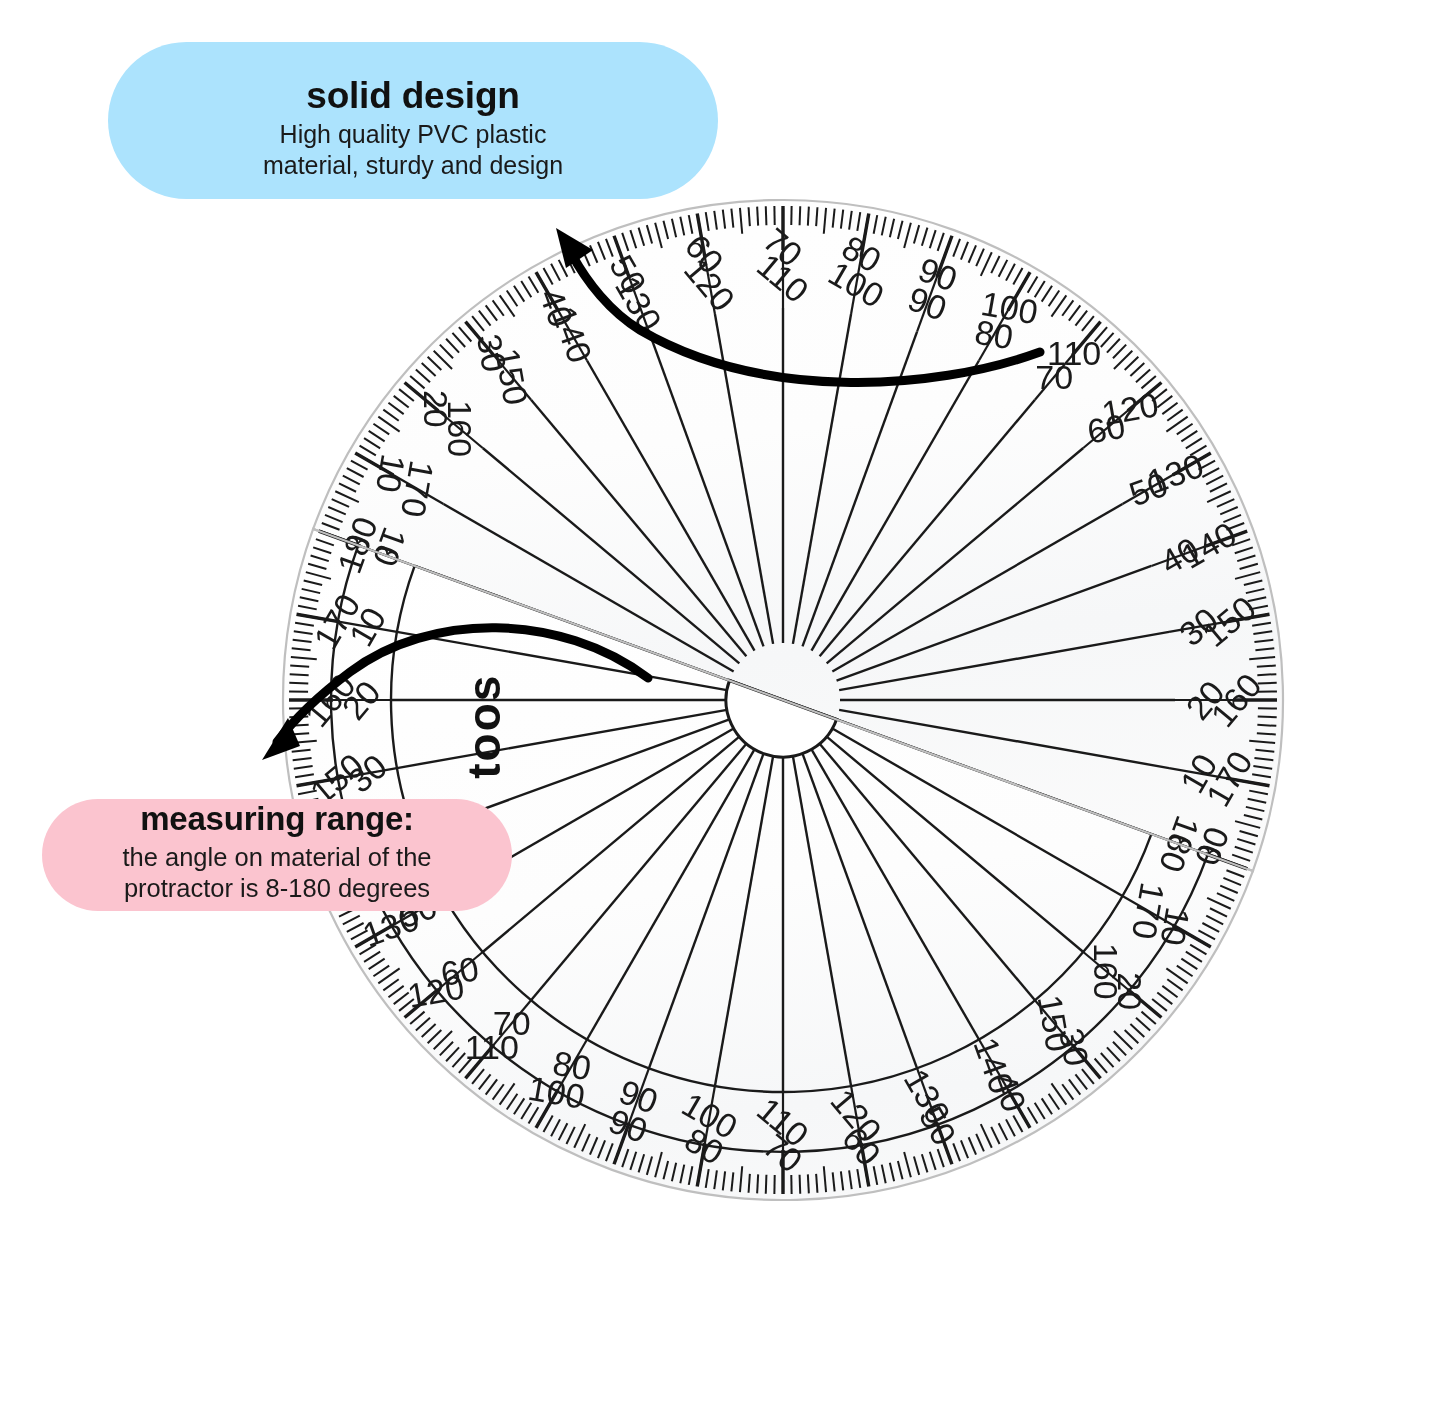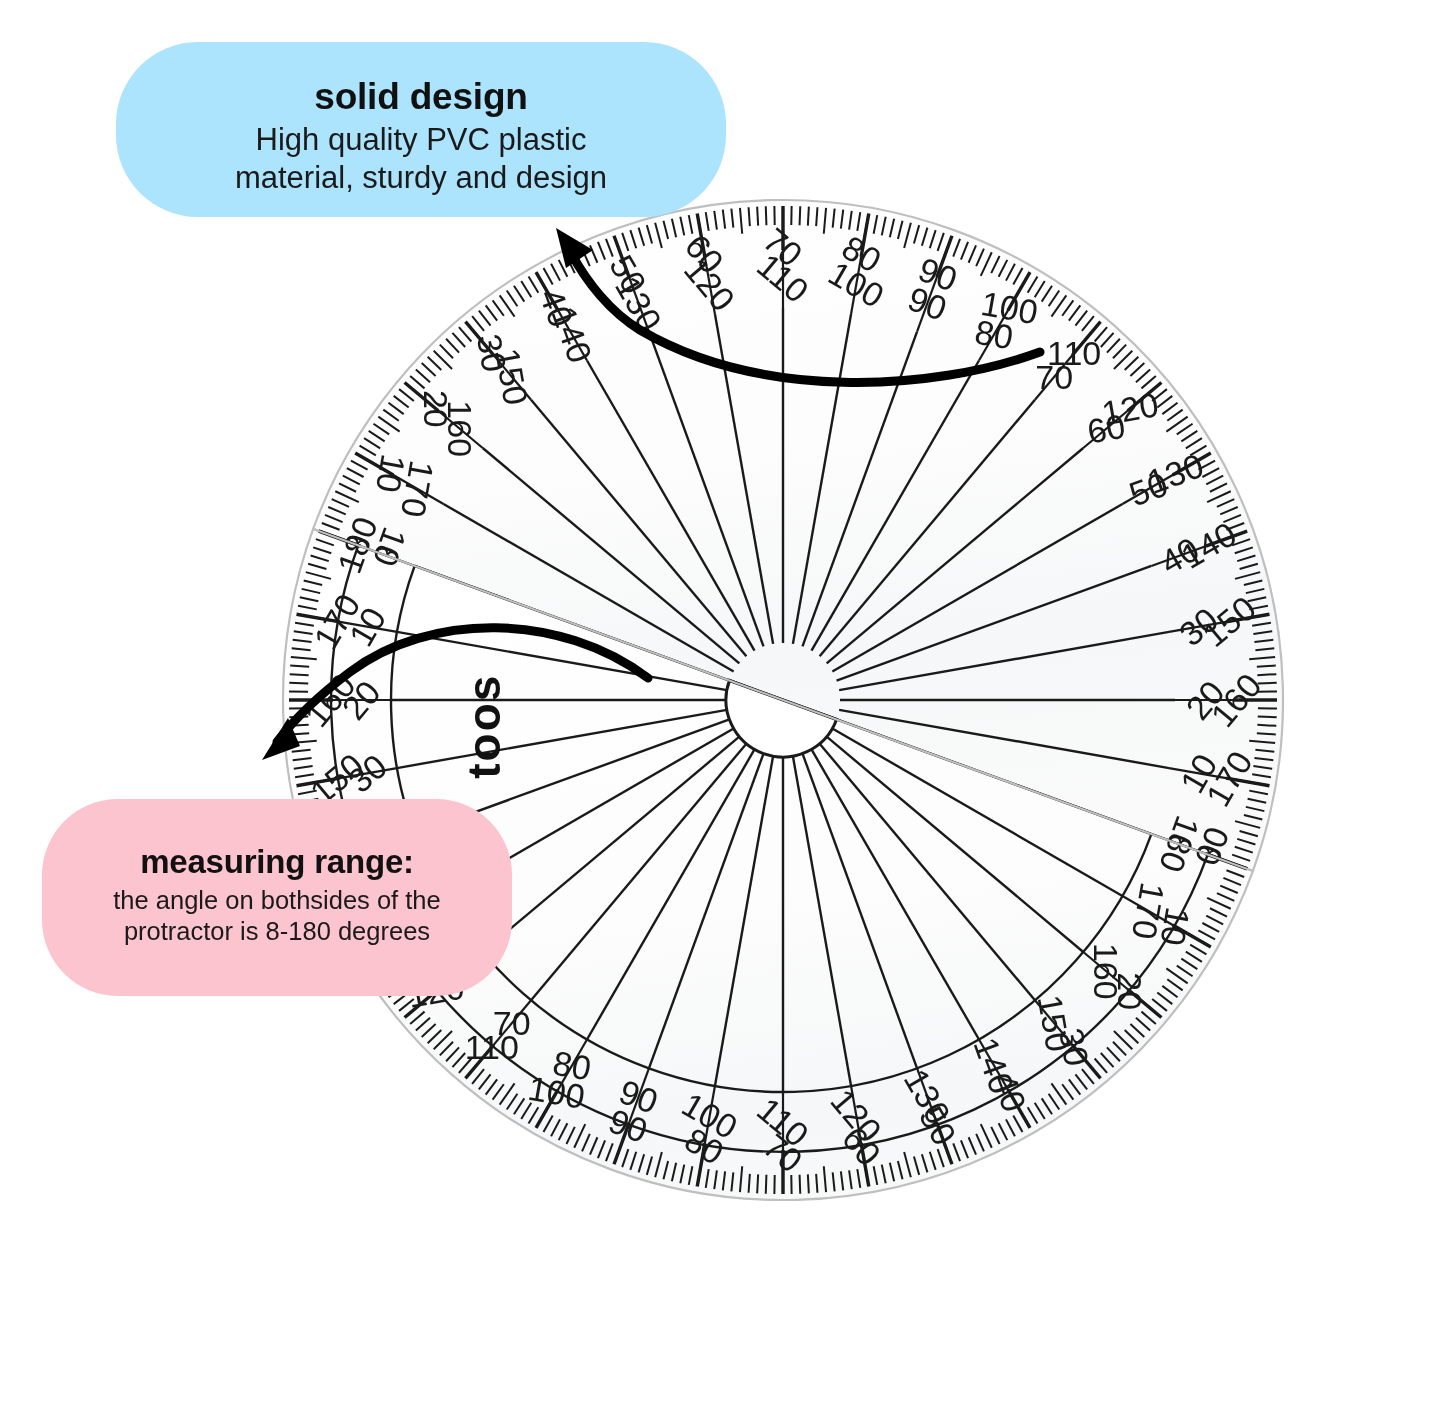--- a/index.html
+++ b/index.html
@@ -26,30 +26,30 @@
     font-weight:bold;
     color:#111111;
     line-height:1.12;
   }
   .callout .c-line{
     color:#1a1a1a;
     line-height:1.22;
   }
 
   #callout-solid-design{
-    left:116px;top:42px;width:610px;height:175px;
+    left:108px;top:42px;width:610px;height:157px;
     border-radius:82px;
     background:#ACE3FD;
     padding:24px 34px 10px 34px;
   }
   #callout-solid-design .c-title{font-size:37px;margin-bottom:3px;letter-spacing:-0.2px;}
-  #callout-solid-design .c-line{font-size:31px;}
+  #callout-solid-design .c-line{font-size:25px;}
 
   #callout-measuring-range{
-    left:42px;top:799px;width:470px;height:197px;
+    left:42px;top:799px;width:470px;height:112px;
     border-radius:76px;
     background:#FBC4CF;
     padding:4px 26px 8px 26px;
   }
   #callout-measuring-range .c-title{font-size:33px;margin-bottom:4px;letter-spacing:-0.2px;}
   #callout-measuring-range .c-line{font-size:25.5px;}
 
   
   #art{position:absolute;left:0;top:0;width:1445px;height:1408px;}
 </style>
@@ -627,17 +627,17 @@
   </svg>
 
   <div class="callout" id="callout-solid-design">
     <div class="c-title">solid design</div>
     <div class="c-line">High quality PVC plastic</div>
     <div class="c-line">material, sturdy and design</div>
   </div>
 
   <div class="callout" id="callout-measuring-range">
     <div class="c-title">measuring range:</div>
-    <div class="c-line">the angle on bothsides of the</div>
+    <div class="c-line">the angle on material of the</div>
     <div class="c-line">protractor is 8-180 degrees</div>
   </div>
 
 </div>
 
 </body></html>

